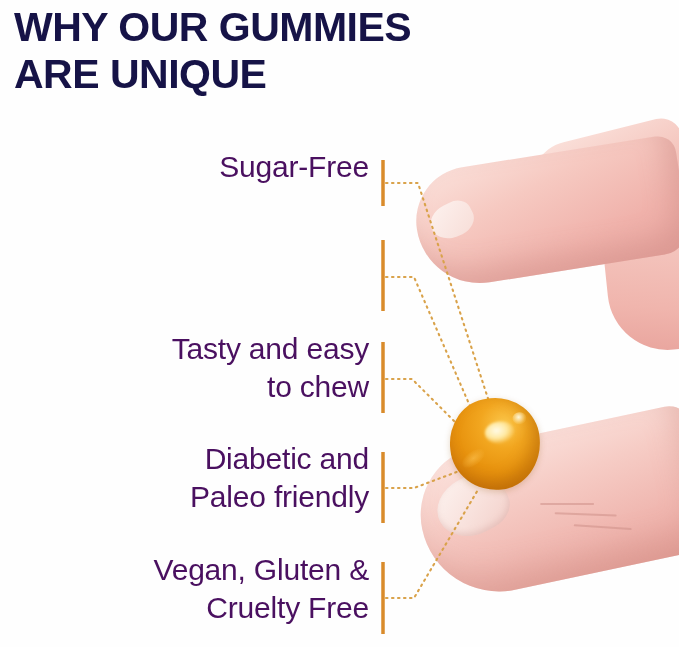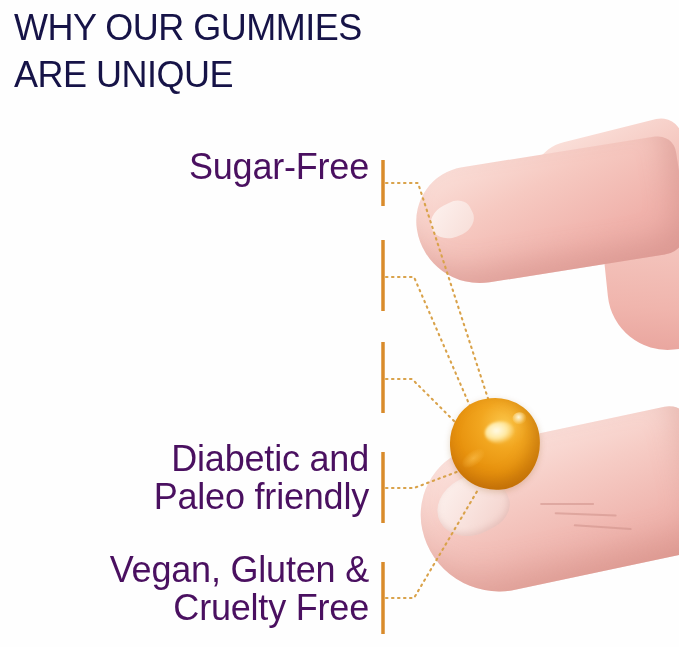--- a/index.html
+++ b/index.html
@@ -17,22 +17,22 @@
   }
 
   
   #headline {
     position: absolute;
     left: 14px;
     top: 4px;
     width: 640px;
     color: #161347;
     font-family: "Liberation Sans", sans-serif;
-    font-weight: 400;
-    font-size: 36px;
+    font-weight: 700;
+    font-size: 41px;
     line-height: 47px;
     letter-spacing: -0.5px;
     text-transform: uppercase;
     white-space: pre-line;
   }
 
   
   #feature-list {
     position: absolute;
     left: 0px;
@@ -41,21 +41,21 @@
     height: 507px;
   }
   .feature-row {
     position: absolute;
     right: 0;
     width: 100%;
     text-align: right;
     color: #4a1060;
     font-family: "Liberation Sans", sans-serif;
     font-weight: 400;
-    font-size: 36px;
+    font-size: 30px;
     line-height: 38px;
     white-space: pre-line;
     letter-spacing: -0.2px;
   }
 
   
   #connectors {
     position: absolute;
     left: 0;
     top: 0;
@@ -189,20 +189,22 @@
 
 <div id="page">
 
   <div id="headline">WHY OUR GUMMIES
 ARE UNIQUE</div>
 
   <div id="feature-list">
     <div class="feature-row" style="top:8px;">Sugar-Free</div>
 
 
+    <div class="feature-row" style="top:190px;">Tasty and easy
+to chew</div>
 
     <div class="feature-row" style="top:411px;">Vegan, Gluten &amp;
 Cruelty Free</div>
 
     <div class="feature-row" style="top:300px;">Diabetic and
 Paleo friendly</div>
   </div>
 
   <div id="photo">
 

